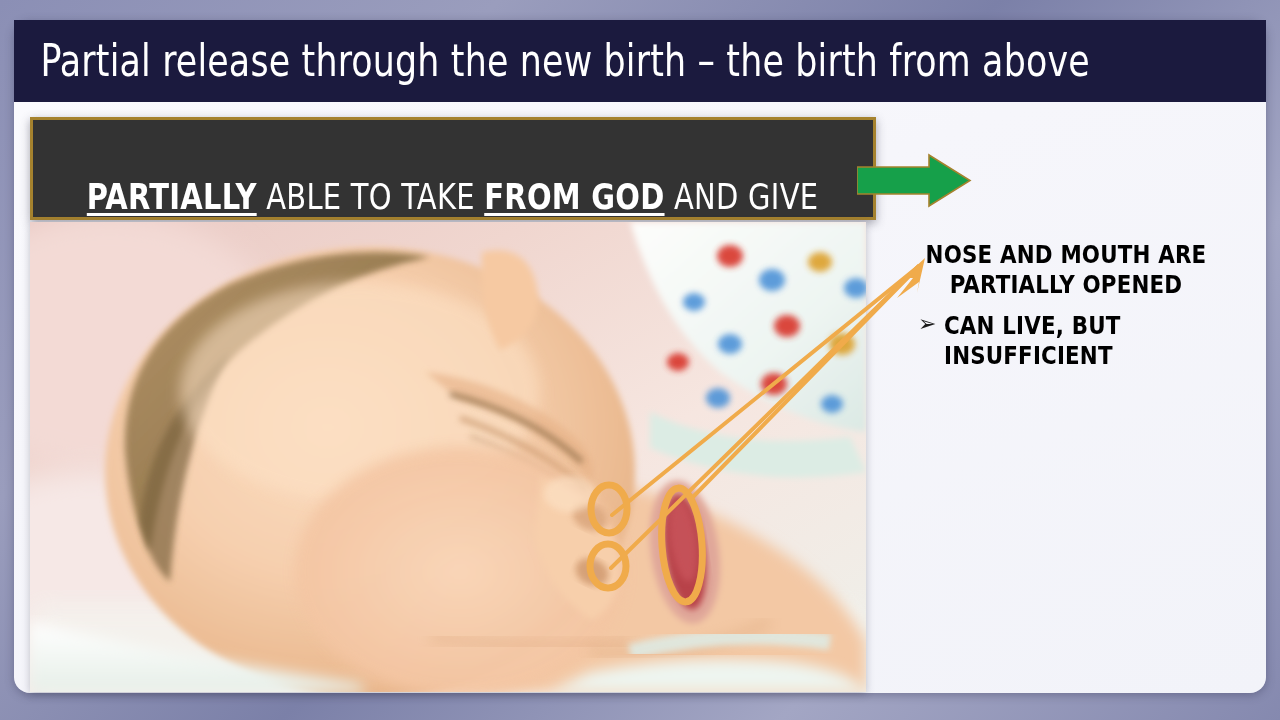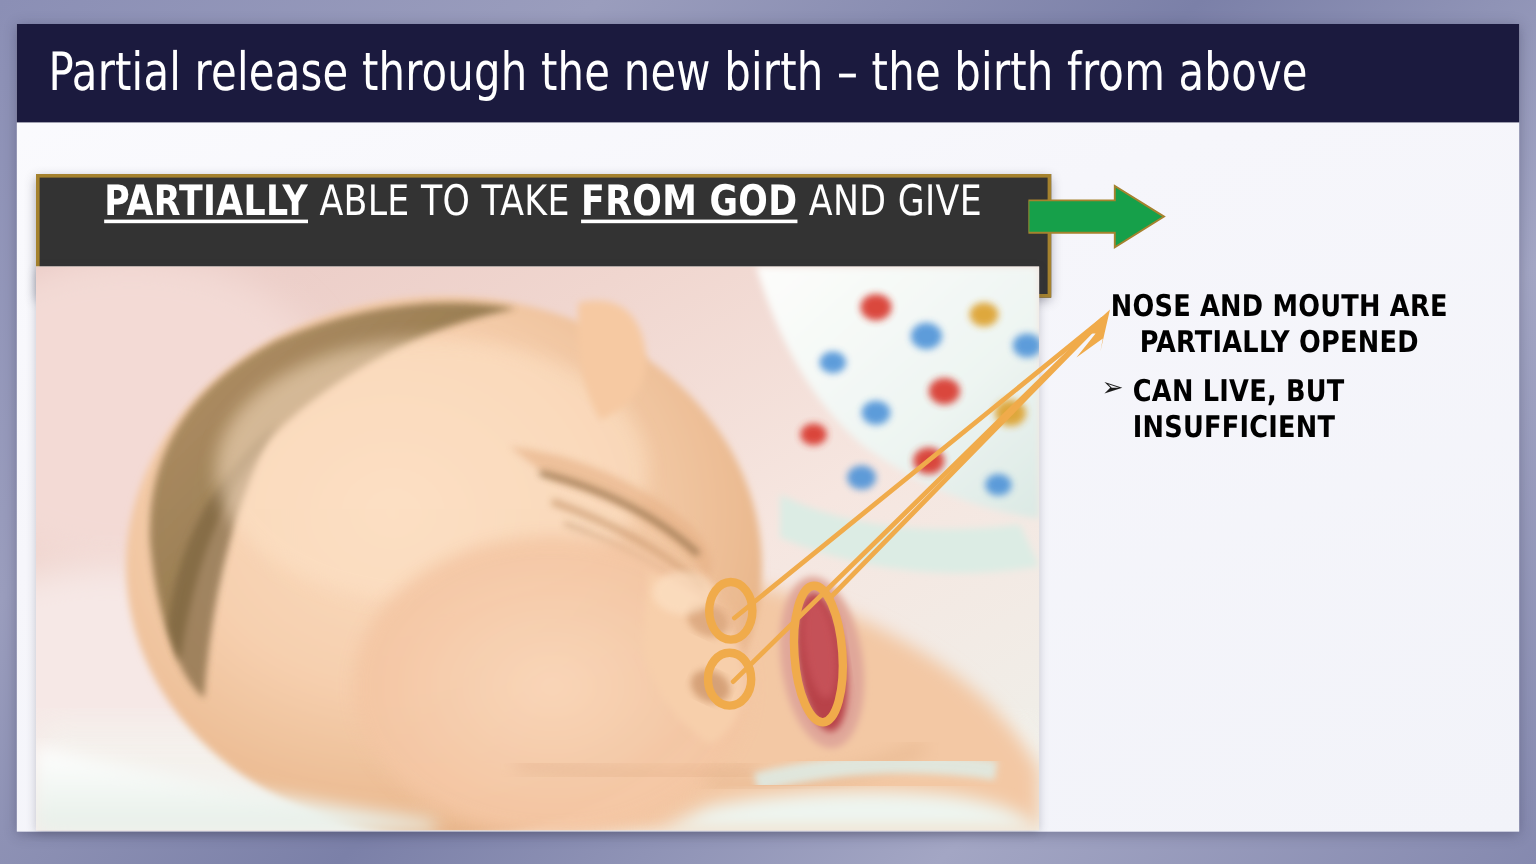--- a/index.html
+++ b/index.html
@@ -7,20 +7,21 @@
     width:1280px;height:720px;overflow:hidden;
     font-family:"Liberation Sans",sans-serif;
     background:linear-gradient(135deg,#8b8fb5 0%,#9a9dbd 25%,#7b80a8 50%,#a3a6c4 75%,#8589af 100%);
     position:relative;
   }
   
   #slide{
     position:absolute;left:14px;top:20px;width:1252px;height:673px;
     background:linear-gradient(160deg,#fbfbfe 0%,#f6f6fb 40%,#f2f3f9 100%);
     box-shadow:0 2px 10px rgba(40,40,70,.35);
+    border-radius:16px;
   }
   
   #title-bar{
     position:absolute;left:0;top:0;width:1252px;height:82px;
     background:#1b1a3e;
     display:flex;align-items:center;
   }
   #title-text{
     color:#ffffff;
     font-family:"Liberation Sans Narrow","DejaVu Sans Condensed","Liberation Sans",sans-serif;
@@ -28,21 +29,21 @@
     white-space:nowrap;
     transform:scaleX(.88);transform-origin:left center;
     padding-left:30px;
     line-height:1;
   }
   
   #statement-box{
     position:absolute;left:16px;top:97px;width:840px;height:97px;
     background:#333333;border:3px solid #a5822e;
     box-shadow:0 3px 9px rgba(60,60,80,.45);
-    display:flex;align-items:flex-start;justify-content:center;margin-top:28px;
+    display:flex;align-items:flex-end;justify-content:center;
   }
   #statement-text{
     color:#ffffff;
     font-family:"Liberation Sans Narrow","DejaVu Sans Condensed","Liberation Sans",sans-serif;
     font-size:35px;font-weight:400;white-space:nowrap;letter-spacing:.3px;
     transform:scaleX(.92);
   }
   #statement-text .em{font-weight:700;text-decoration:underline;text-underline-offset:4px;}
   
   #green-arrow{position:absolute;left:843px;top:133px;width:115px;height:55px;}

